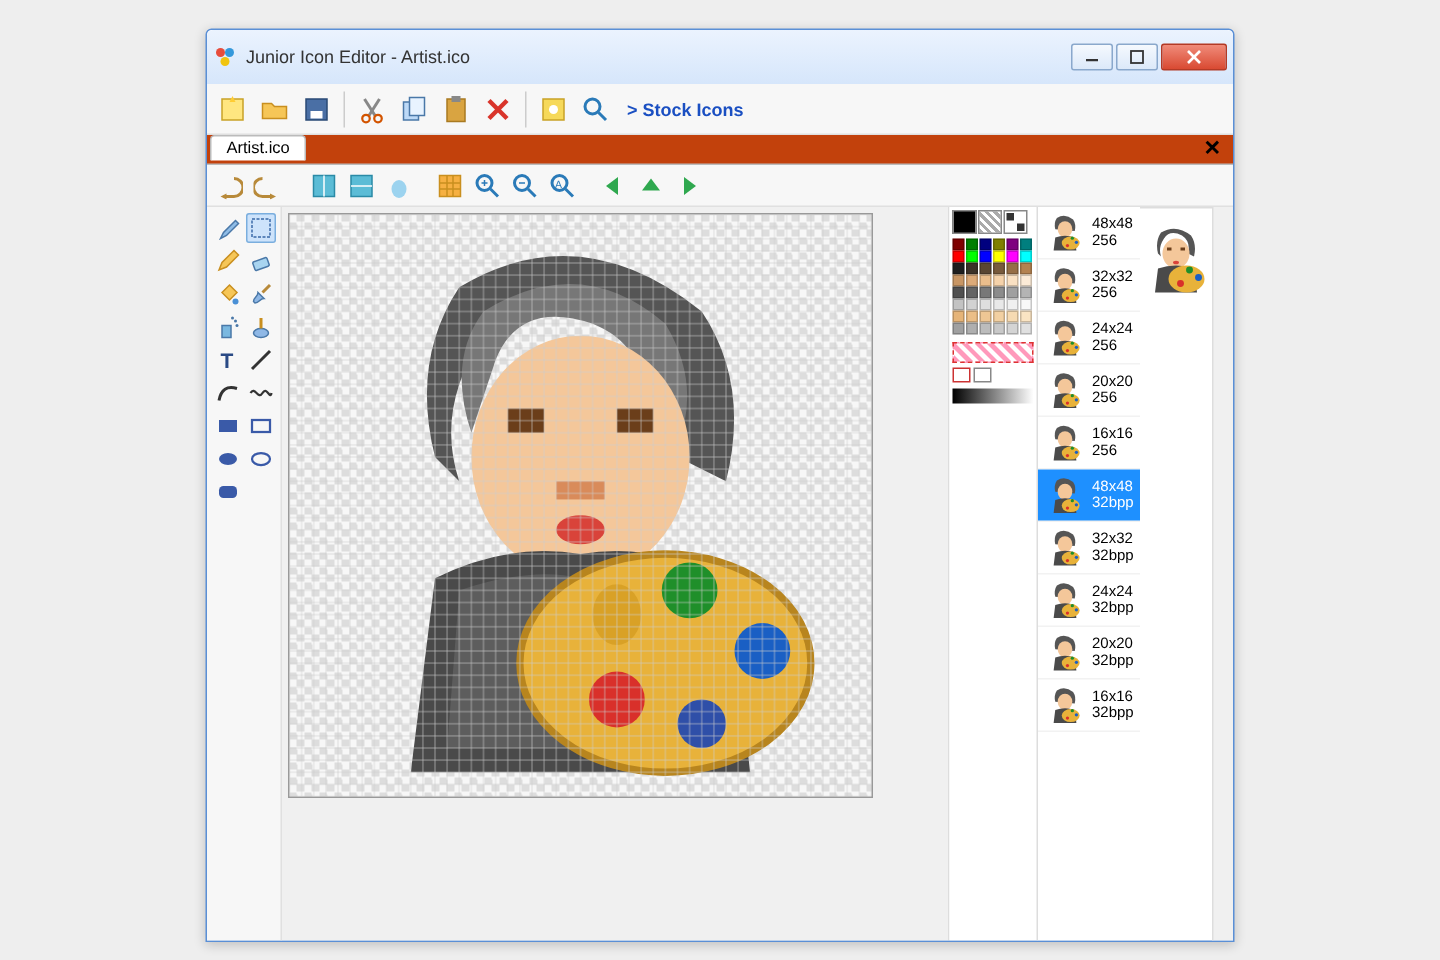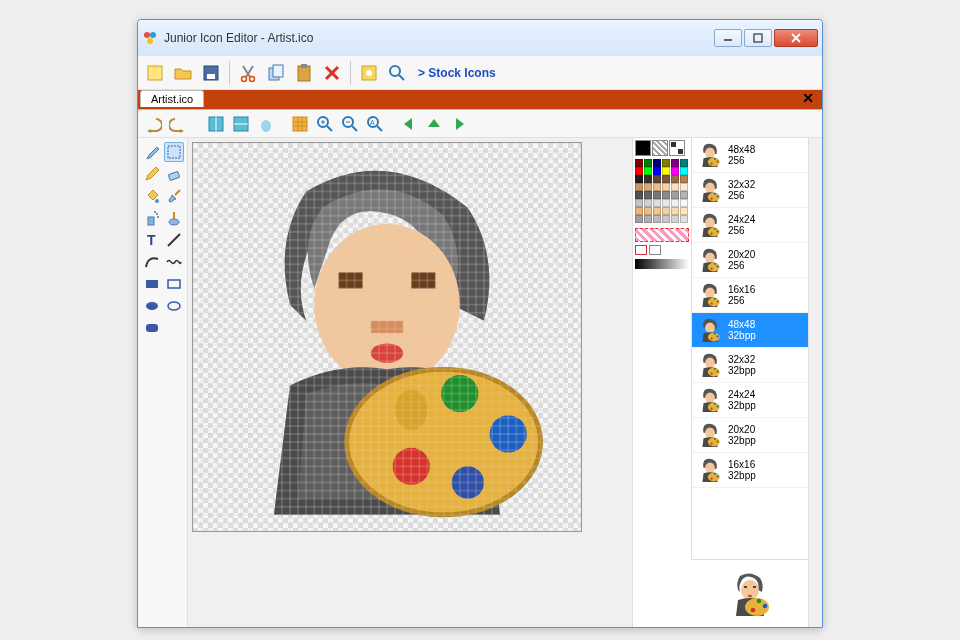--- a/index.html
+++ b/index.html
@@ -439,21 +439,21 @@
             </div>
           </div>
         <div class="sel-color"></div>
         <div style="display:flex;gap:2px;margin-top:2px">
           <div style="width:12px;height:10px;border:1px solid #c33"></div>
           <div style="width:12px;height:10px;border:1px solid #888"></div>
         </div>
         <div class="gradient-bar"></div>
       </div>
 
-      <div style="flex:1;display:flex;flex-direction:column">
+      <div style="flex:1;display:flex;flex-direction:row">
         <div class="size-list" id="size-list">
             <div class="size-item">
               <span class="size-thumb">
                 <svg width="26" height="26" viewBox="0 0 48 48">
                   <path d="M14 6 Q24 0 34 8 Q38 14 36 22 L12 20 Q10 12 14 6z" fill="#555"></path>
                   <ellipse cx="24" cy="20" rx="9" ry="10" fill="#f4c79a"></ellipse>
                   <path d="M12 30 Q24 26 36 30 L38 46 L10 46z" fill="#4a4a4a"></path>
                   <ellipse cx="31" cy="37" rx="11" ry="8" fill="#e8b23a"></ellipse>
                   <circle cx="33" cy="31" r="2" fill="#1f8f2a"></circle>
                   <circle cx="38" cy="36" r="2" fill="#1a5fc4"></circle>

